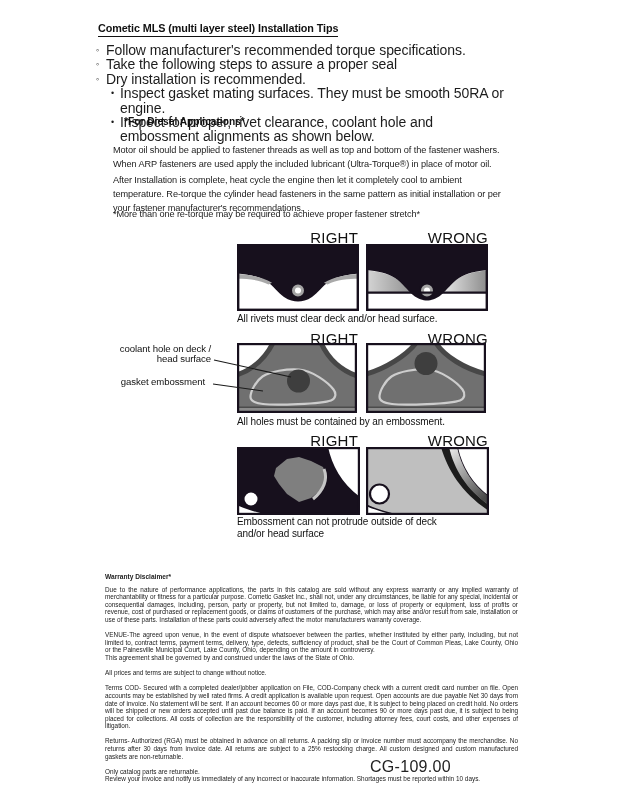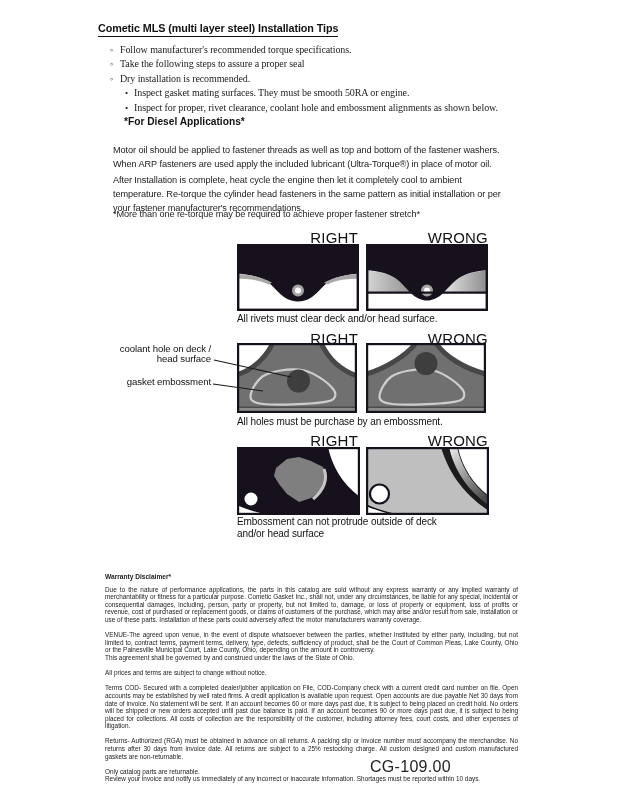--- a/index.html
+++ b/index.html
@@ -4,22 +4,22 @@
 <style>
   html,body{margin:0;padding:0;background:#e8e8e8;}
   .page{position:relative;width:618px;height:800px;background:#ffffff;overflow:hidden;
         font-family:"Liberation Sans", sans-serif;color:#1c1c1c;}
 
   
   .title{position:absolute;left:98px;top:22px;font-size:10.8px;font-weight:bold;
          letter-spacing:-0.1px;color:#111;}
   .title span{display:inline-block;border-bottom:1.5px solid #111;padding-bottom:2px;}
 
-  .tips{position:absolute;left:110px;top:43px;width:412px;font-size:10px;line-height:14.4px;
-        letter-spacing:-0.1px;font-family:Liberation Serif, serif;}
+  .tips{position:absolute;left:96px;top:43px;width:412px;font-size:14px;line-height:14.4px;
+        letter-spacing:-0.1px;}
   .tip{position:relative;padding-left:10px;}
   .tip::before{content:"\25E6";position:absolute;left:0;top:0;font-size:9px;}
   .tip-sub{position:relative;padding-left:24px;}
   .tip-sub::before{content:"\2022";position:absolute;left:15px;top:0;font-size:9px;}
 
   .diesel-heading{position:absolute;left:124px;top:116px;font-size:10.2px;font-weight:bold;color:#111;}
   .para{position:absolute;left:113px;width:402px;font-size:9.2px;line-height:13.9px;letter-spacing:-0.1px;}
   .para1{top:135px;}
   .para2{top:165px;}
   .note{position:absolute;left:113px;top:209px;font-size:9.2px;letter-spacing:-0.1px;}
@@ -38,21 +38,21 @@
   .box-a{left:237px;}
   .box-b{left:366px;}
   .fig-caption{position:absolute;left:237px;font-size:10px;color:#111;letter-spacing:-0.1px;line-height:11.5px;}
   .fig1 .fig-caption{top:84px;}
   .fig2 .fig-caption{top:86px;}
   .fig3 .fig-caption{top:84px;width:228px;}
 
   .annotation{position:absolute;width:96px;text-align:right;font-size:9.6px;line-height:10.4px;
               color:#111;letter-spacing:-0.1px;}
   .ann-coolant{left:115px;top:14px;}
-  .ann-emboss{left:115px;top:47px;}
+  .ann-emboss{left:109px;top:47px;}
   .leader-svg{position:absolute;left:0;top:0;width:618px;height:101px;pointer-events:none;}
 
   
   .disclaimer{position:absolute;left:105px;top:573px;width:413px;font-size:6.4px;line-height:7.6px;
               color:#222;letter-spacing:0;}
   .disclaimer h3{margin:0 0 5px 0;font-size:6.6px;font-weight:bold;}
   .disclaimer p{margin:0 0 7.6px 0;text-align:justify;}
   .disclaimer p.no-gap{margin-bottom:0;}
 
   .page-number{position:absolute;left:370px;top:758px;font-size:16px;color:#222;letter-spacing:0.3px;}
@@ -148,21 +148,21 @@
       <rect x="0" y="65" width="120" height="5" fill="#8b8b8b"></rect>
       <line x1="0" y1="64.2" x2="120" y2="64.2" stroke="#4b4b4b" stroke-width="1.6"></line>
       <rect x="1.1" y="1.1" width="117.8" height="67.8" fill="none" stroke="#17101d" stroke-width="2.2"></rect>
     </svg>
 
     <svg class="leader-svg" viewBox="0 0 618 101">
       <line x1="214" y1="30" x2="291" y2="47" stroke="#1a1a1a" stroke-width="1.1"></line>
       <line x1="213" y1="54" x2="263" y2="61" stroke="#1a1a1a" stroke-width="1.1"></line>
     </svg>
 
-    <div class="fig-caption">All holes must be purchase by an embossment.</div>
+    <div class="fig-caption">All holes must be contained by an embossment.</div>
   </div>
 
   <div class="figure fig3">
     <div class="fig-label l-right">RIGHT</div>
     <div class="fig-label l-wrong">WRONG</div>
 
     <svg class="fig-box box-a" width="123" height="68" viewBox="0 0 123 68">
       <rect x="0" y="0" width="123" height="68" fill="#ffffff"></rect>
       <path d="M0,0 L91,0 C95,18 104,36 123,50 L123,68 L30,68 C17,64.5 6,61 0,58 Z" fill="#17101d"></path>
       <path d="M39,21 L50,12 L62,10 L74,14 L86,20 L90,30 L85,42 L74,51 L62,55 L50,47 L42,37 L37,29 Z" fill="#7f7f7f"></path>

